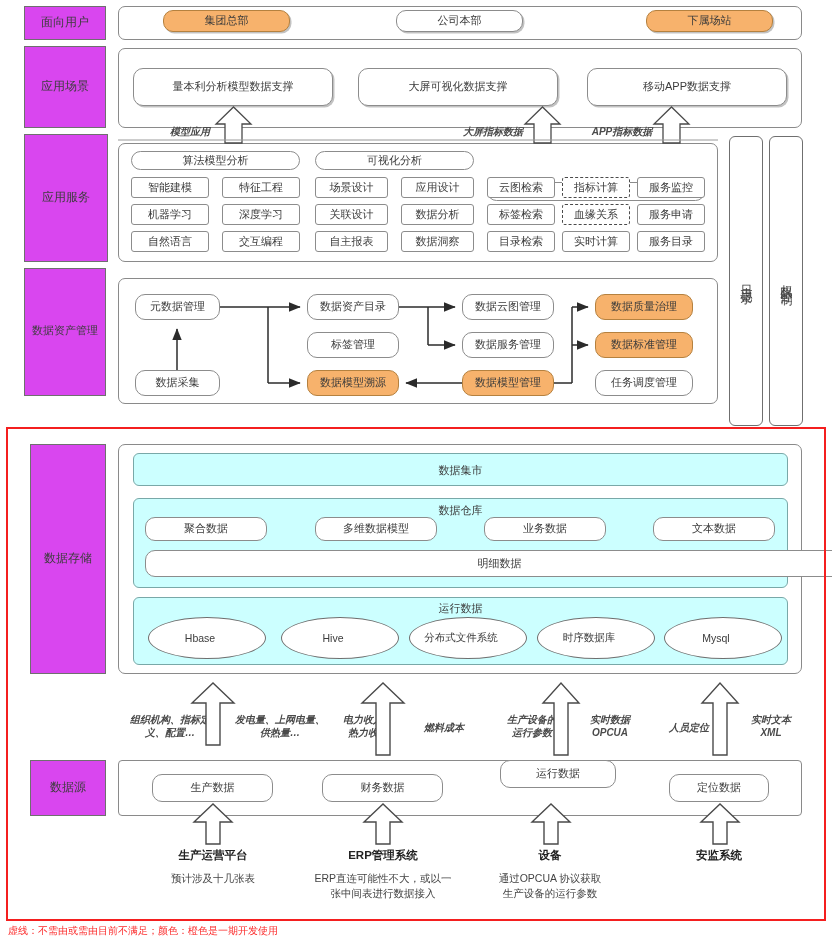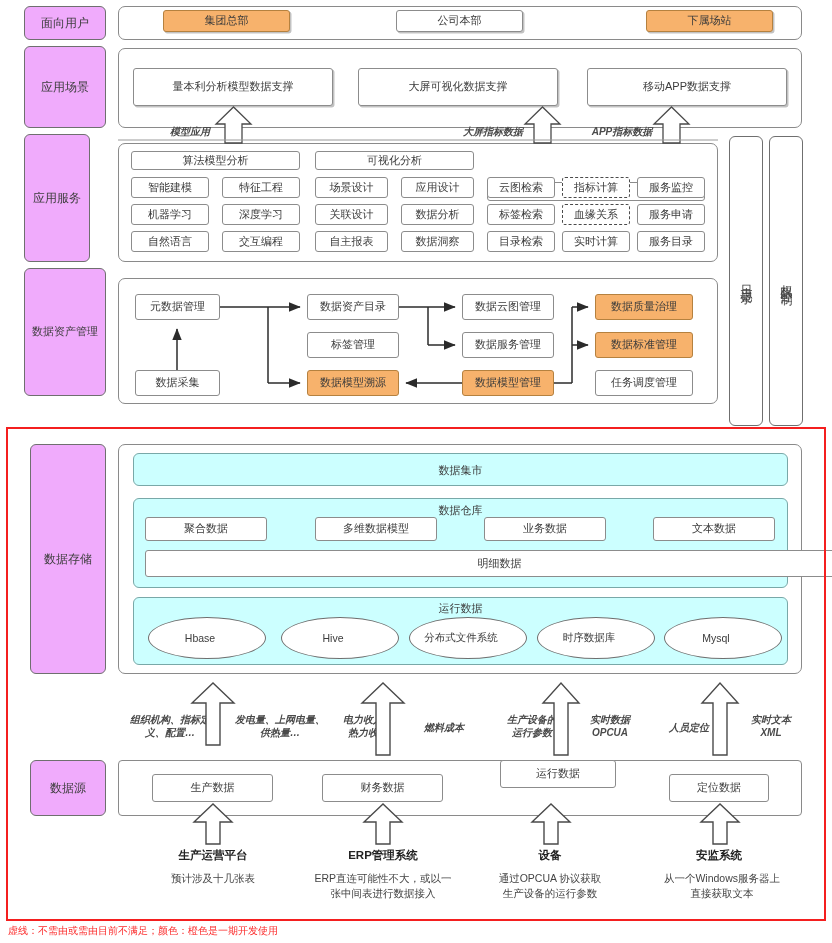--- a/index.html
+++ b/index.html
@@ -6,34 +6,34 @@
   body{
     font-family:"Liberation Sans","DejaVu Sans",sans-serif;
     width:832px;height:943px;position:relative;overflow:hidden;
     color:#333333;font-size:11px;
   }
   .stage{position:absolute;left:0;top:0;width:832px;height:943px;}
 
   
   .box{
     position:absolute;box-sizing:border-box;
-    border:1.4px solid #7a7a7a;border-radius:3px;background:#ffffff;
+    border:1.4px solid #7a7a7a;border-radius:10px;background:#ffffff;
     display:flex;align-items:center;justify-content:center;
     text-align:center;line-height:1.25;color:#3b3b3b;
   }
   .box.sq{border-radius:3px;}
   .box.dashed{border-style:dashed;border-color:#4a4a4a;border-width:1.6px;}
   .box.orange{background:#f7b26c;border-color:#b5813f;}
   .box.plain{border-color:#8c8c8c;}
   .shadowbox{box-shadow:1.5px 1.5px 0 rgba(120,120,120,.45);}
 
   
   .rowlabel{
-    border:1.6px solid #6f6f6f;border-radius:6px;background:#f0abfc;
-    font-size:12px;color:#3d3d3d;
+    border:1.6px solid #6f6f6f;border-radius:0;background:#d946ef;
+    font-size:12px;color:#3d3d3d;font-family:Liberation Mono, monospace;
   }
   
   .vpanel{
     border:1.6px solid #6f6f6f;border-radius:6px;background:#fff;
     writing-mode:vertical-rl;text-orientation:upright;
     letter-spacing:3px;font-size:12px;color:#3d3d3d;
   }
   
   .band{
     position:absolute;box-sizing:border-box;
@@ -80,21 +80,21 @@
   }
   svg.ov{position:absolute;left:0;top:0;width:832px;height:943px;pointer-events:none;}
 </style>
 </head>
 <body>
 
 <div class="stage">
 
   <div class="box rowlabel" style="left:24px;top:6px;width:82px;height:34px;">面向用户</div>
   <div class="box rowlabel" style="left:24px;top:46px;width:82px;height:82px;">应用场景</div>
-  <div class="box rowlabel" style="left:24px;top:134px;width:66px;height:128px;">应用服务</div>
+  <div class="box rowlabel" style="left:24px;top:134px;width:84px;height:128px;">应用服务</div>
   <div class="box rowlabel" style="left:24px;top:268px;width:82px;height:128px;font-size:11px;">数据资产管理</div>
   <div class="box rowlabel" style="left:30px;top:444px;width:76px;height:230px;">数据存储</div>
   <div class="box rowlabel" style="left:30px;top:760px;width:76px;height:56px;">数据源</div>
 
   <div class="vpanel" style="position:absolute;left:729px;top:136px;width:32px;height:288px;display:flex;align-items:center;justify-content:center;">日志记录</div>
   <div class="vpanel" style="position:absolute;left:769px;top:136px;width:32px;height:288px;display:flex;align-items:center;justify-content:center;">权限控制</div>
 
   <div class="band" style="left:118px;top:6px;width:684px;height:34px;"></div>
   <div class="box orange shadowbox" style="left:163px;top:10px;width:127px;height:22px;font-size:11px;">集团总部</div>
   <div class="box plain shadowbox" style="left:396px;top:10px;width:127px;height:22px;font-size:11px;">公司本部</div>
@@ -214,21 +214,20 @@
   <div class="srcname" style="left:150px;top:848px;width:126px;">生产运营平台</div>
   <div class="srcdesc" style="left:135px;top:871px;width:156px;">预计涉及十几张表</div>
 
   <div class="srcname" style="left:320px;top:848px;width:126px;">ERP管理系统</div>
   <div class="srcdesc" style="left:303px;top:871px;width:160px;">ERP直连可能性不大，或以一<br>张中间表进行数据接入</div>
 
   <div class="srcname" style="left:500px;top:848px;width:100px;">设备</div>
   <div class="srcdesc" style="left:485px;top:871px;width:130px;">通过OPCUA 协议获取<br>生产设备的运行参数</div>
 
   <div class="srcname" style="left:669px;top:848px;width:100px;">安监系统</div>
-  <div class="srcdesc" style="left:652px;top:871px;width:140px;">从一个Windows服务器上<br>直接获取文本</div>
 
   <div class="redframe" style="left:6px;top:427px;width:820px;height:494px;"></div>
   <div class="redtext" style="left:8px;top:924px;">虚线：不需由或需由目前不满足；颜色：橙色是一期开发使用</div>
 
   <svg class="ov" viewBox="0 0 832 943">
     <defs>
       <marker id="ah" markerWidth="9" markerHeight="9" refX="7.5" refY="3.2" orient="auto">
         <path d="M0,0 L8,3.2 L0,6.4 z" fill="#2b2b2b"></path>
       </marker>
       <marker id="ahs" markerWidth="9" markerHeight="9" refX="7.5" refY="3.2" orient="auto">

